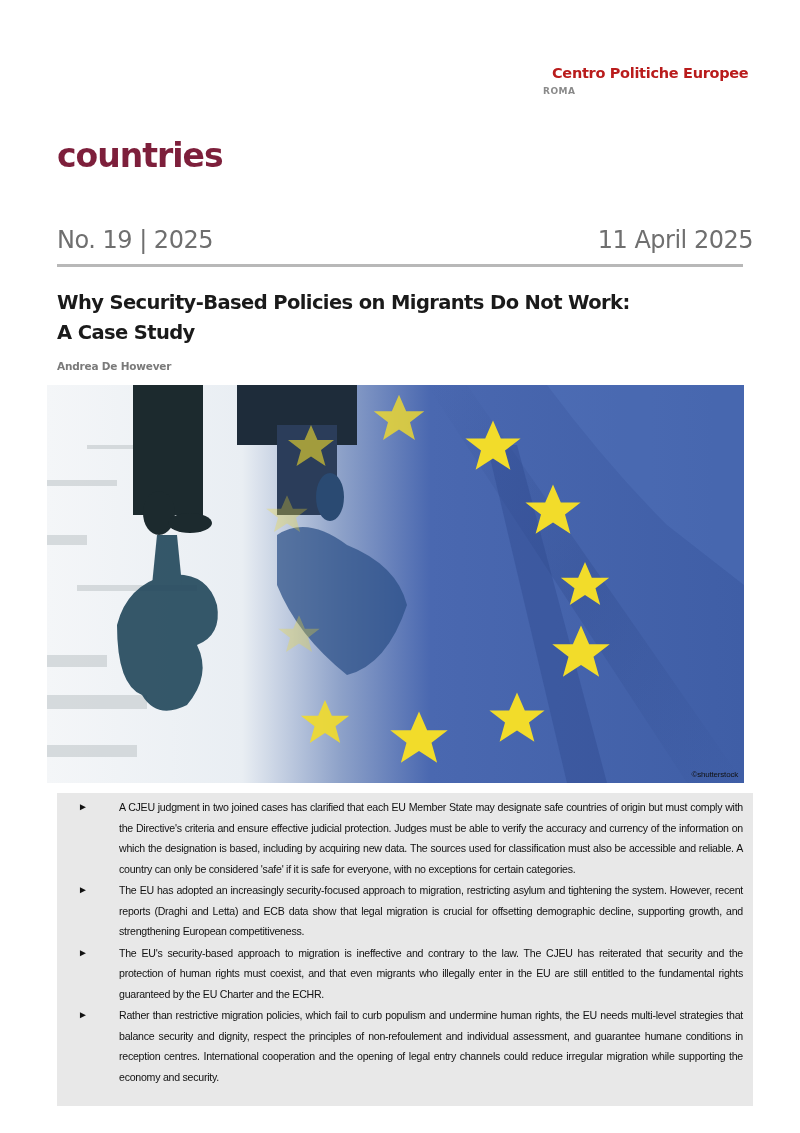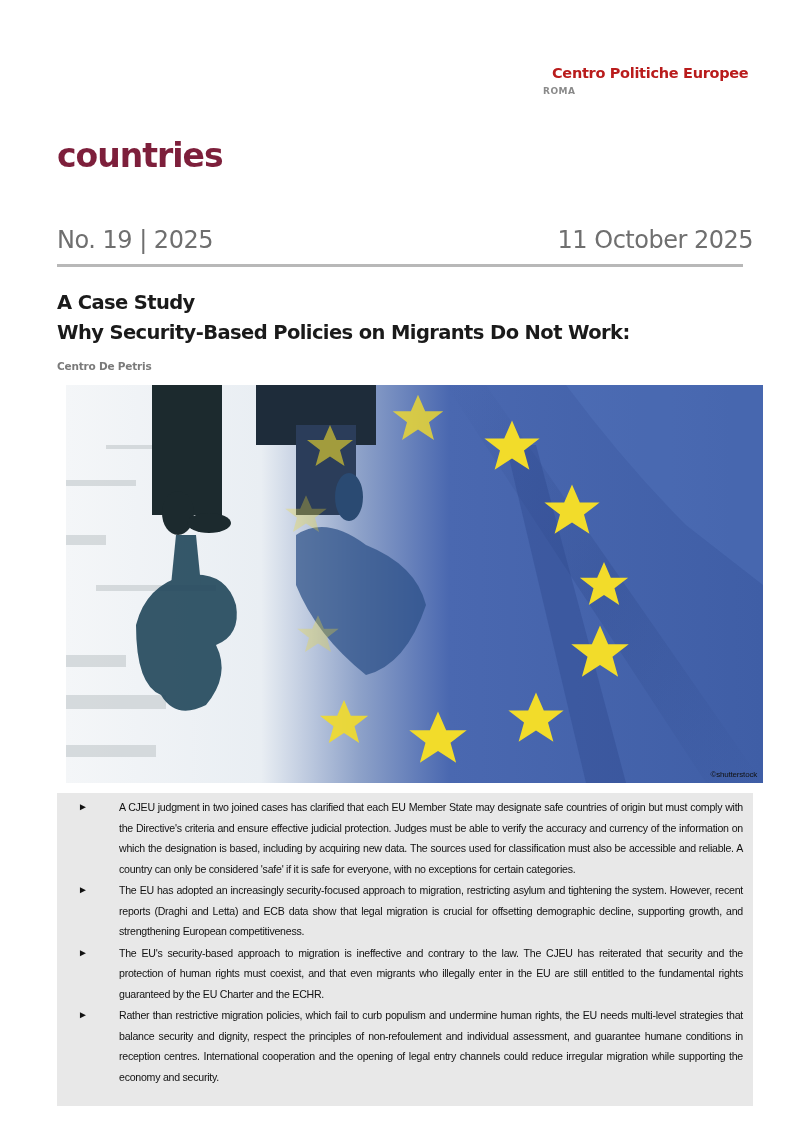--- a/index.html
+++ b/index.html
@@ -9,49 +9,49 @@
   .logo-mark .cep { position:absolute; left:18px; top:2px; font-family:"DejaVu Sans", sans-serif; font-size:28px; color:#7d1f3b; letter-spacing:3px; font-weight:normal; }
   .logo-name { position:absolute; left:106px; top:13px; font-family:"DejaVu Sans", sans-serif; font-weight:bold; font-size:14.5px; color:#b91c1c; white-space:nowrap; letter-spacing:-0.3px;}
   .logo-sub { position:absolute; left:97px; top:34px; font-family:"DejaVu Sans", sans-serif; font-weight:bold; font-size:9px; color:#8a8a8a; letter-spacing:0.5px; }
   .series { position:absolute; left:57px; top:136px; font-family:"DejaVu Sans", sans-serif; font-weight:bold; font-size:33px; color:#7d1f3b; letter-spacing:-1px; }
   .issue-row { position:absolute; left:57px; top:226px; width:696px; height:38px; }
   .issue { position:absolute; left:0; top:0; font-family:"DejaVu Sans", sans-serif; font-weight:normal; font-size:24px; color:#6f6f6f; letter-spacing:-0.5px; }
   .date { position:absolute; right:0; top:0; font-family:"DejaVu Sans", sans-serif; font-size:24px; color:#6f6f6f; letter-spacing:-0.5px; }
   .rule { position:absolute; left:57px; top:264px; width:686px; height:3px; background:#b8b8b8; }
   .title { position:absolute; left:57px; top:288px; width:690px; font-family:"DejaVu Sans", sans-serif; font-weight:bold; font-size:19.5px; line-height:30px; color:#1a1a1a; letter-spacing:-0.6px; }
   .author { position:absolute; left:57px; top:360px; font-family:"DejaVu Sans", sans-serif; font-weight:bold; font-size:10.5px; color:#7a7a7a; letter-spacing:-0.2px;}
-  .hero { position:absolute; left:66px; top:385px; width:697px; height:398px; overflow:hidden; background:#0f766e; }
+  .hero { position:absolute; left:47px; top:385px; width:697px; height:398px; overflow:hidden; background:#0f766e; }
   .hero svg { position:absolute; left:0; top:0; }
   .credit { position:absolute; right:6px; bottom:4px; font-size:8px; color:#111; letter-spacing:-0.2px; }
   .summary { position:absolute; left:57px; top:793px; width:696px; height:313px; background:#e8e8e8; padding:4px 10px 0 18px; }
   .summary ul { list-style:none; }
   .summary li { position:relative; padding-left:44px; font-family:"Liberation Sans", sans-serif; font-size:10.6px; line-height:20.5px; color:#111; text-align:justify; letter-spacing:-0.25px; margin-bottom:1px; }
   .summary li .bullet { position:absolute; left:3px; top:0; font-size:10px; color:#111; }
 </style>
 </head>
 <body>
 
 <div class="logo">
   <span class="logo-name">Centro Politiche Europee</span>
   <span class="logo-sub">ROMA</span>
 </div>
 
 <div class="series">countries</div>
 
 <div class="issue-row">
   <span class="issue">No. 19 | 2025</span>
-  <span class="date">11 October 2025</span>
+  <span class="date">11 April 2025</span>
 </div>
 <div class="rule"></div>
 
 <div class="title">
+  <div>Why Security-Based Policies on Migrants Do Not Work:</div>
   <div>A Case Study</div>
-  <div>Why Security-Based Policies on Migrants Do Not Work:</div>
 </div>
-<div class="author">Centro De Petris</div>
+<div class="author">Andrea De However</div>
 
 <div class="hero">
   <svg width="697" height="398" viewBox="0 0 697 398">
     <defs>
       <linearGradient id="fade" x1="0" y1="0" x2="1" y2="0">
         <stop offset="0" stop-color="#f4f6f8"></stop>
         <stop offset="0.28" stop-color="#e9eef3"></stop>
         <stop offset="0.42" stop-color="#8ea2c9"></stop>
         <stop offset="0.55" stop-color="#4a68b0"></stop>
         <stop offset="1" stop-color="#3f5ea6"></stop>

